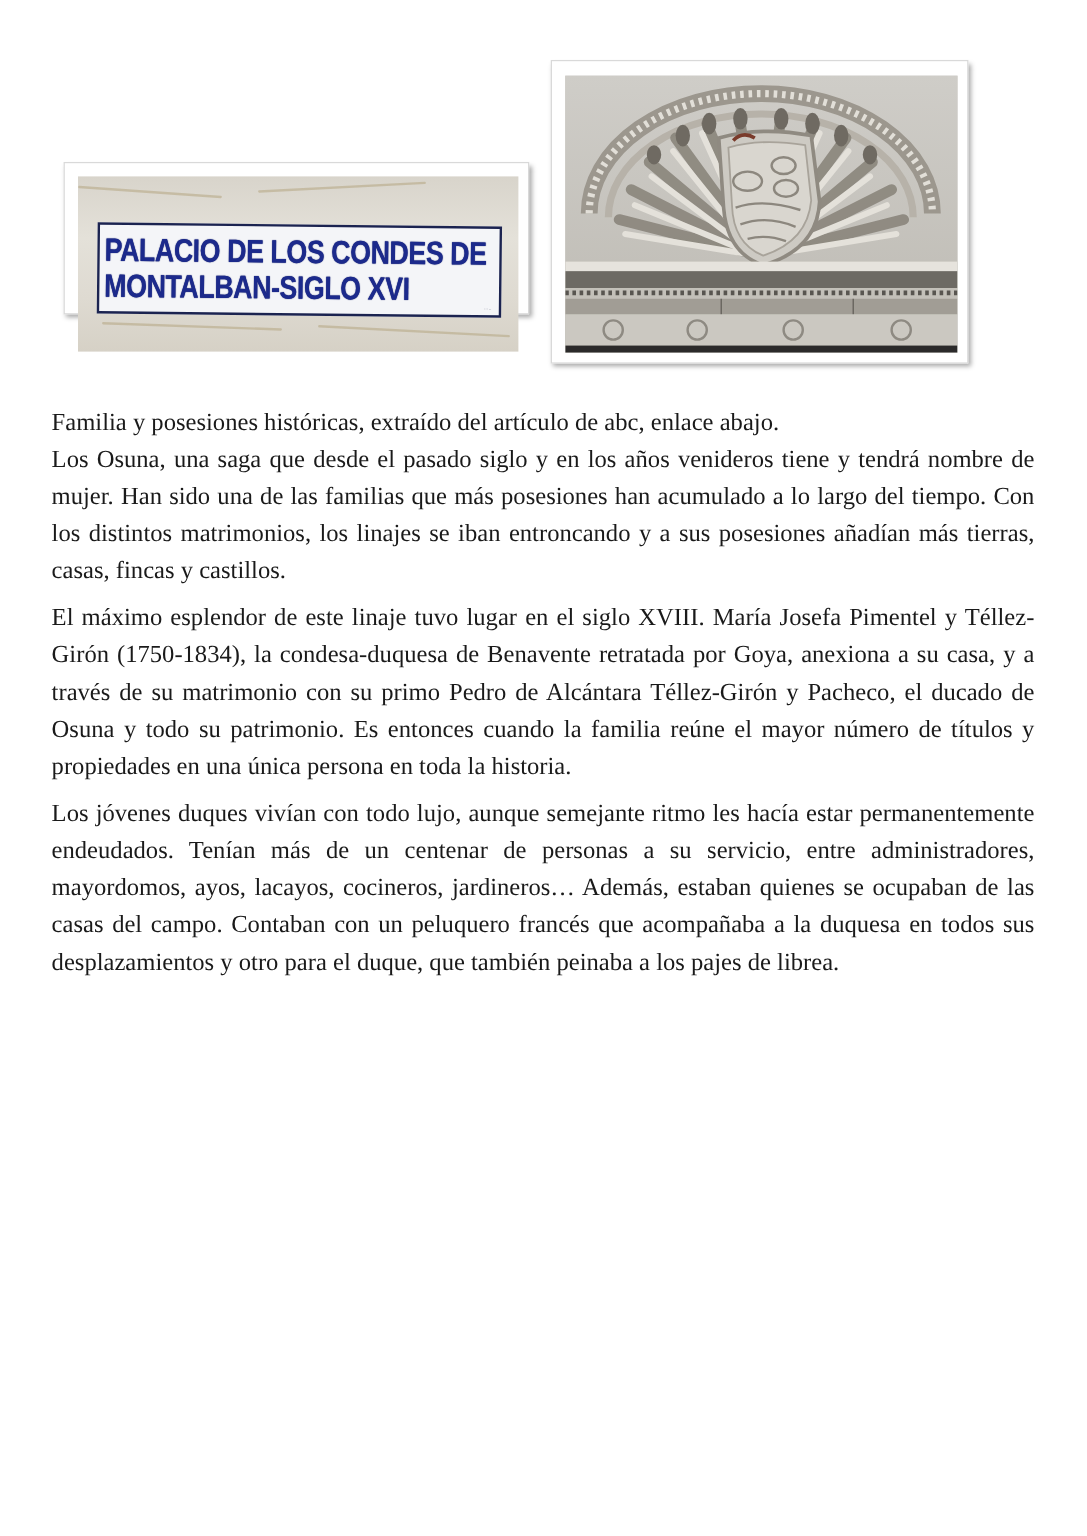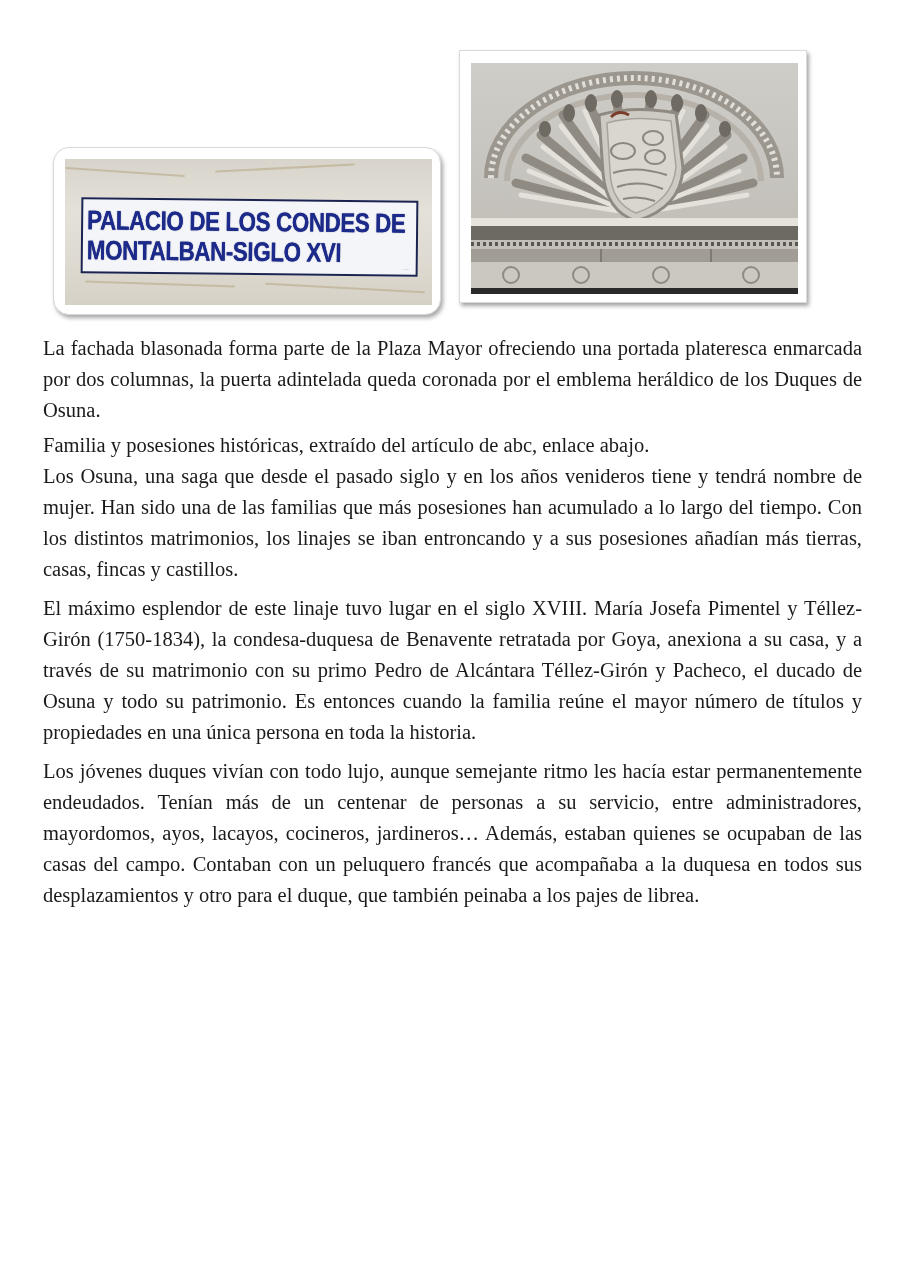--- a/index.html
+++ b/index.html
@@ -20,21 +20,21 @@
       background: #ffffff;
       border: 1px solid #d9d9d9;
       box-shadow: 2px 3px 4px rgba(0,0,0,0.35);
       box-sizing: border-box;
     }
     .photo {
       position: absolute;
       overflow: hidden;
     }
     
-    #frame-left { left: 53px; top: 147px; width: 388px; height: 168px; border-radius: 16px; }
+    #frame-left { left: 53px; top: 135px; width: 388px; height: 127px; }
     #photo-left {
       left: 11px; top: 11px; width: 367px; height: 146px;
       background: linear-gradient(180deg, #d8d4cb 0%, #e4e1d9 35%, #dedad1 70%, #d6d1c6 100%);
     }
     #photo-left .crack {
       position: absolute;
       height: 2px;
       background: rgba(180,165,130,0.55);
       border-radius: 2px;
     }
@@ -194,18 +194,17 @@
         <circle cx="110" cy="212" r="8"></circle>
         <circle cx="190" cy="212" r="8"></circle>
         <circle cx="280" cy="212" r="8"></circle>
       </g>
       <rect x="0" y="225" width="327" height="6" fill="#2b2a2a"></rect>
     </svg>
   </div>
 </div>
 
 <div class="content">
-  <p>La fachada blasonada forma parte de la Plaza Mayor ofreciendo una portada plateresca enmarcada por dos columnas, la puerta adintelada queda coronada por el emblema heráldico de los Duques de Osuna.</p>
   <p class="gap-lg">Familia y posesiones históricas, extraído del artículo de abc, enlace abajo.</p>
   <p class="gap-sm">Los Osuna, una saga que desde el pasado siglo y en los años venideros tiene y tendrá nombre de mujer. Han sido una de las familias que más posesiones han acumulado a lo largo del tiempo. Con los distintos matrimonios, los linajes se iban entroncando y a sus posesiones añadían más tierras, casas, fincas y castillos.</p>
   <p class="gap-md">El máximo esplendor de este linaje tuvo lugar en el siglo XVIII. María Josefa Pimentel y Téllez-Girón (1750-1834), la condesa-duquesa de Benavente retratada por Goya, anexiona a su casa, y a través de su matrimonio con su primo Pedro de Alcántara Téllez-Girón y Pacheco, el ducado de Osuna y todo su patrimonio. Es entonces cuando la familia reúne el mayor número de títulos y propiedades en una única persona en toda la historia.</p>
   <p class="gap-md">Los jóvenes duques vivían con todo lujo, aunque semejante ritmo les hacía estar permanentemente endeudados. Tenían más de un centenar de personas a su servicio, entre administradores, mayordomos, ayos, lacayos, cocineros, jardineros… Además, estaban quienes se ocupaban de las casas del campo. Contaban con un peluquero francés que acompañaba a la duquesa en todos sus desplazamientos y otro para el duque, que también peinaba a los pajes de librea.</p>
 </div>
 
 </body></html>

